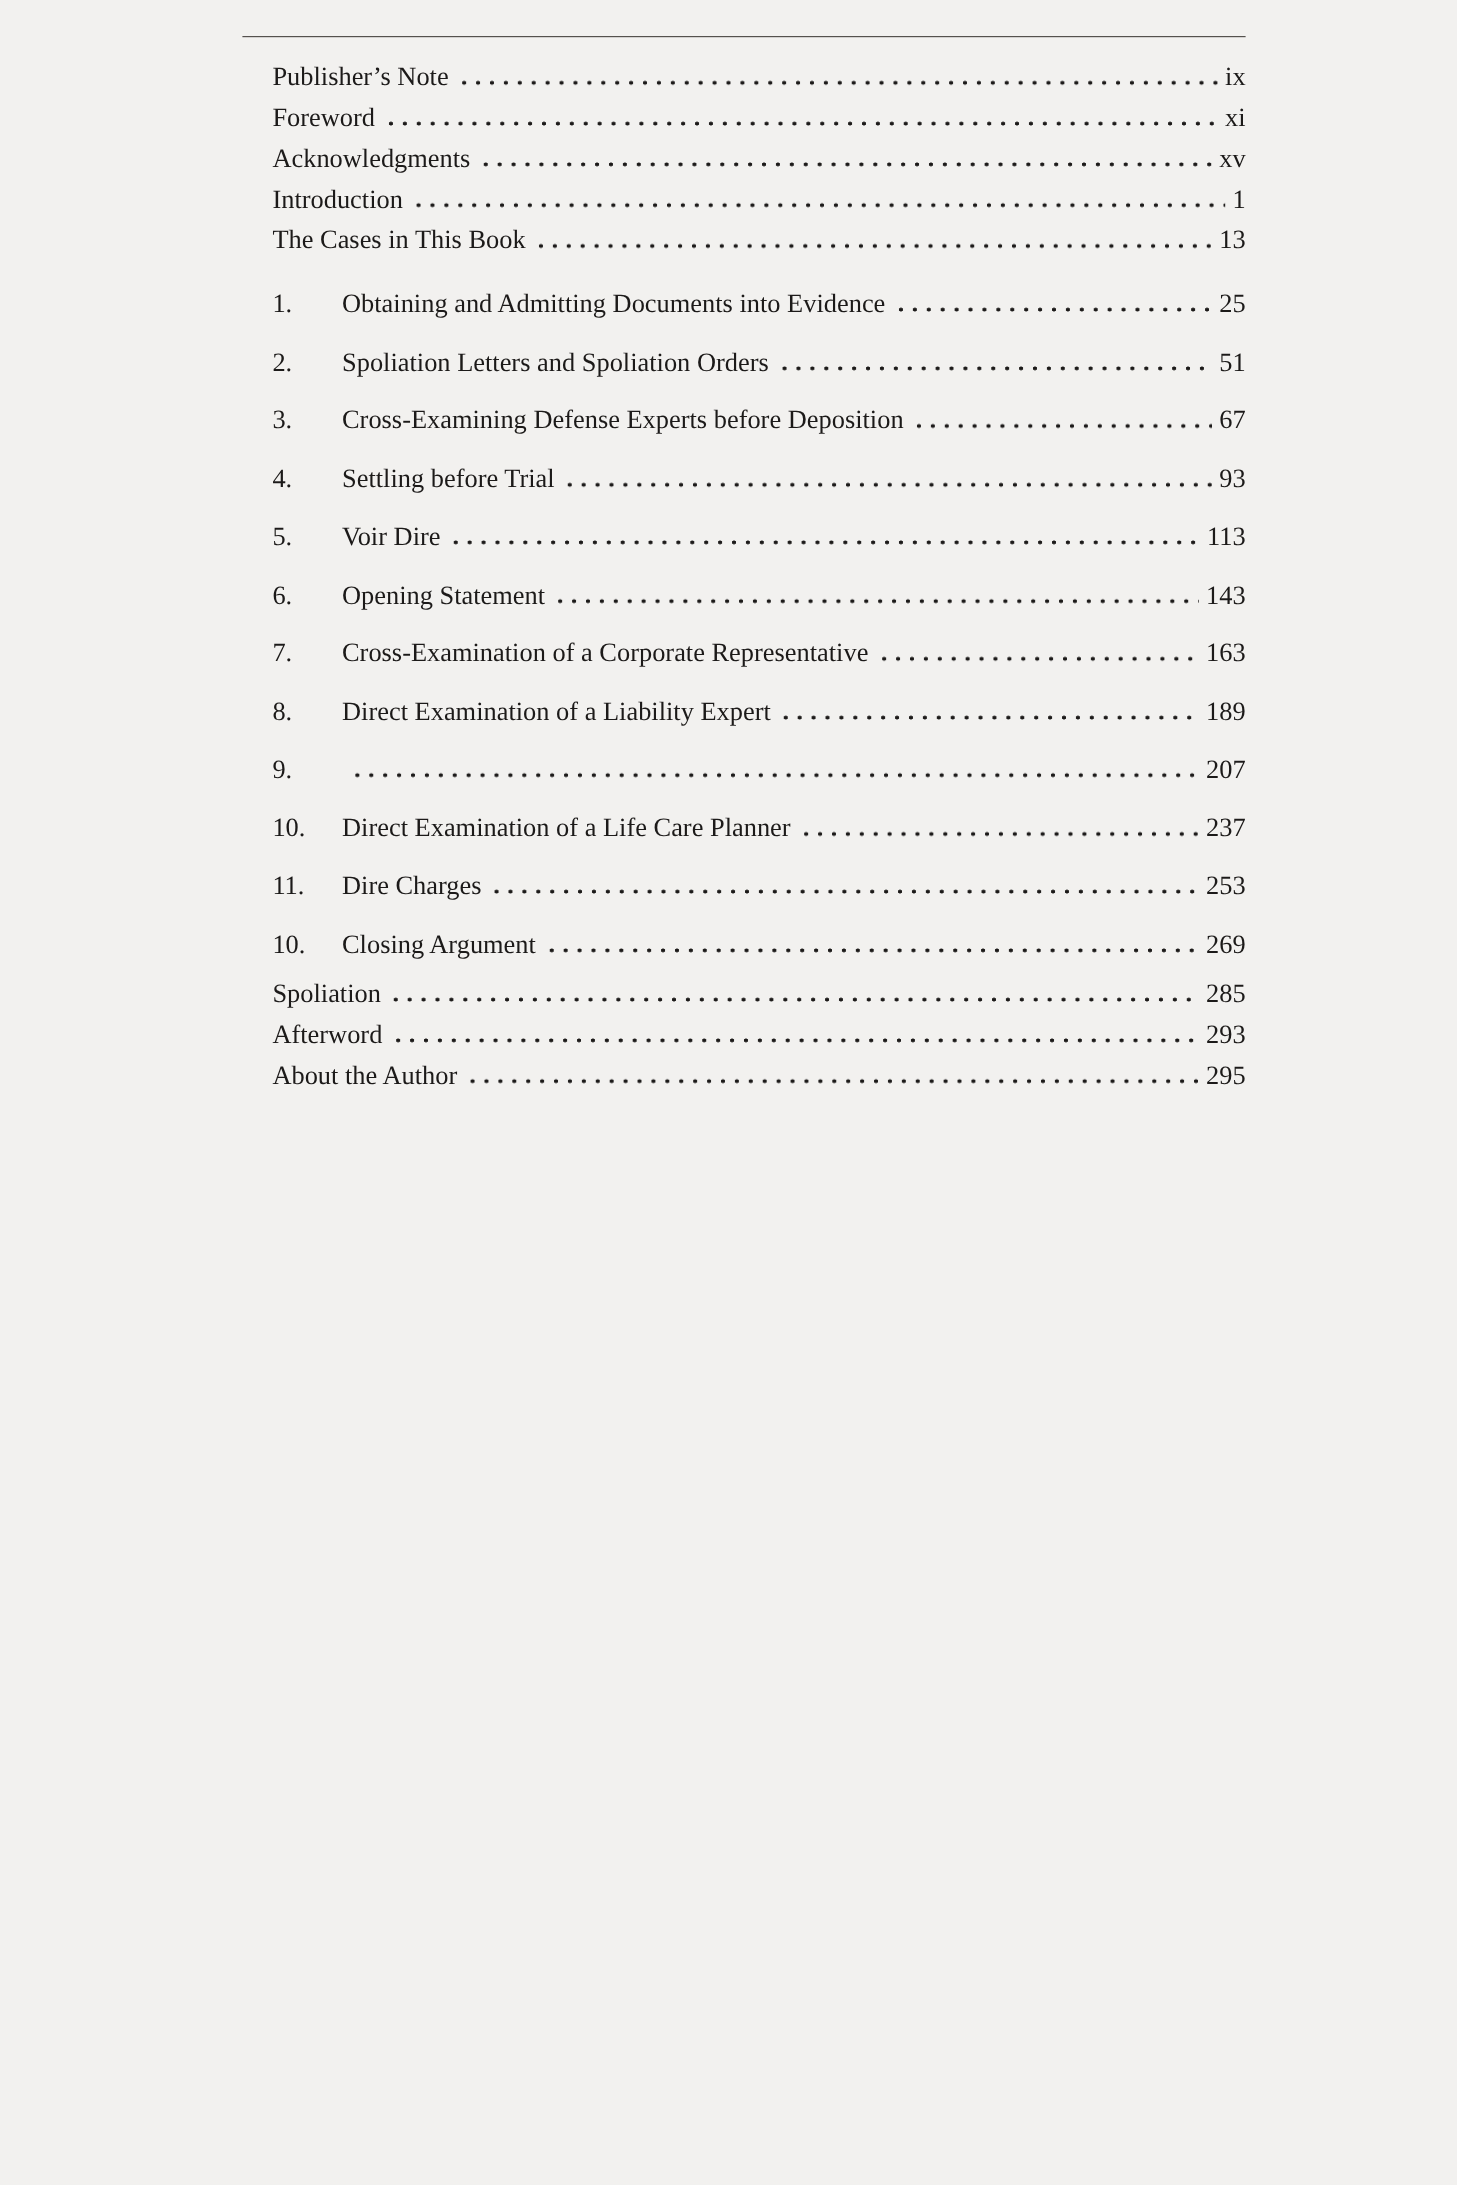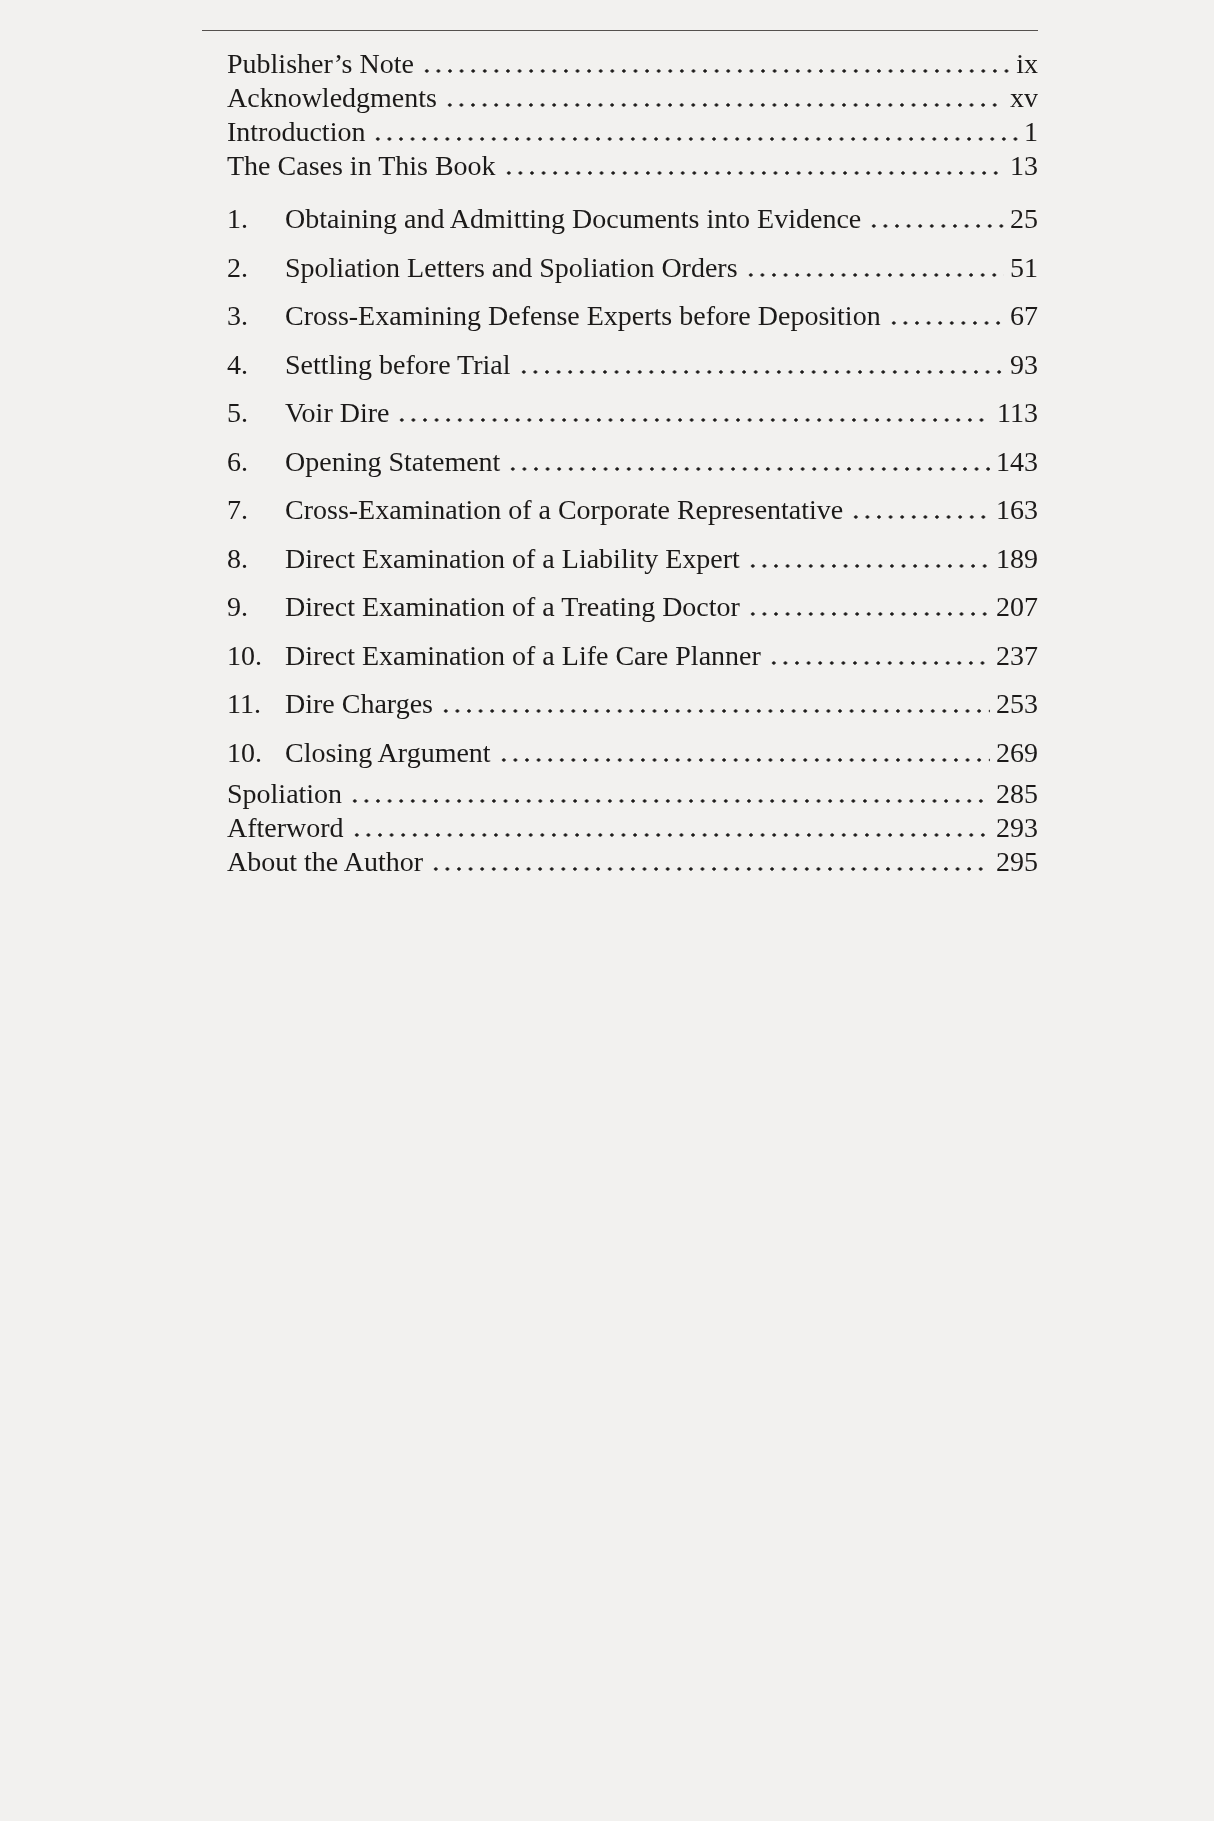--- a/index.html
+++ b/index.html
@@ -34,21 +34,21 @@
     padding-left: 0.135em; 
     color: var(--text);
   }
   .rule {
     border: none;
     border-top: 1.6px solid var(--rule);
     margin-top: 30px;
   }
   .toc {
     margin-top: 16px;
-    font-size: 28px;
+    font-size: 22px;
   }
   .row {
     display: flex;
     align-items: baseline;
     padding-left: 25px;
     line-height: 34px;
     white-space: nowrap;
   }
   .chapters { margin-top: 12px; }
   .chapters .row { line-height: 48.5px; }
@@ -73,20 +73,25 @@
 
 <div class="page">
   <div class="content">
     <hr class="rule">
     <div class="toc">
       <div class="group" id="front-matter">
           <div class="row">
             <span class="label">Publisher’s Note</span>
             <span class="dots"></span>
             <span class="pg">ix</span>
+          </div>
+          <div class="row">
+            <span class="label">Foreword</span>
+            <span class="dots"></span>
+            <span class="pg">xi</span>
           </div>
           <div class="row">
             <span class="label">Acknowledgments</span>
             <span class="dots"></span>
             <span class="pg">xv</span>
           </div>
           <div class="row">
             <span class="label">Introduction</span>
             <span class="dots"></span>
             <span class="pg">1</span>
@@ -141,21 +146,20 @@
             <span class="pg">163</span>
           </div>
           <div class="row">
             <span class="num">8.</span>
             <span class="label">Direct Examination of a Liability Expert</span>
             <span class="dots"></span>
             <span class="pg">189</span>
           </div>
           <div class="row">
             <span class="num">9.</span>
-            <span class="label">Direct Examination of a Treating Doctor</span>
             <span class="dots"></span>
             <span class="pg">207</span>
           </div>
           <div class="row">
             <span class="num">10.</span>
             <span class="label">Direct Examination of a Life Care Planner</span>
             <span class="dots"></span>
             <span class="pg">237</span>
           </div>
           <div class="row">

